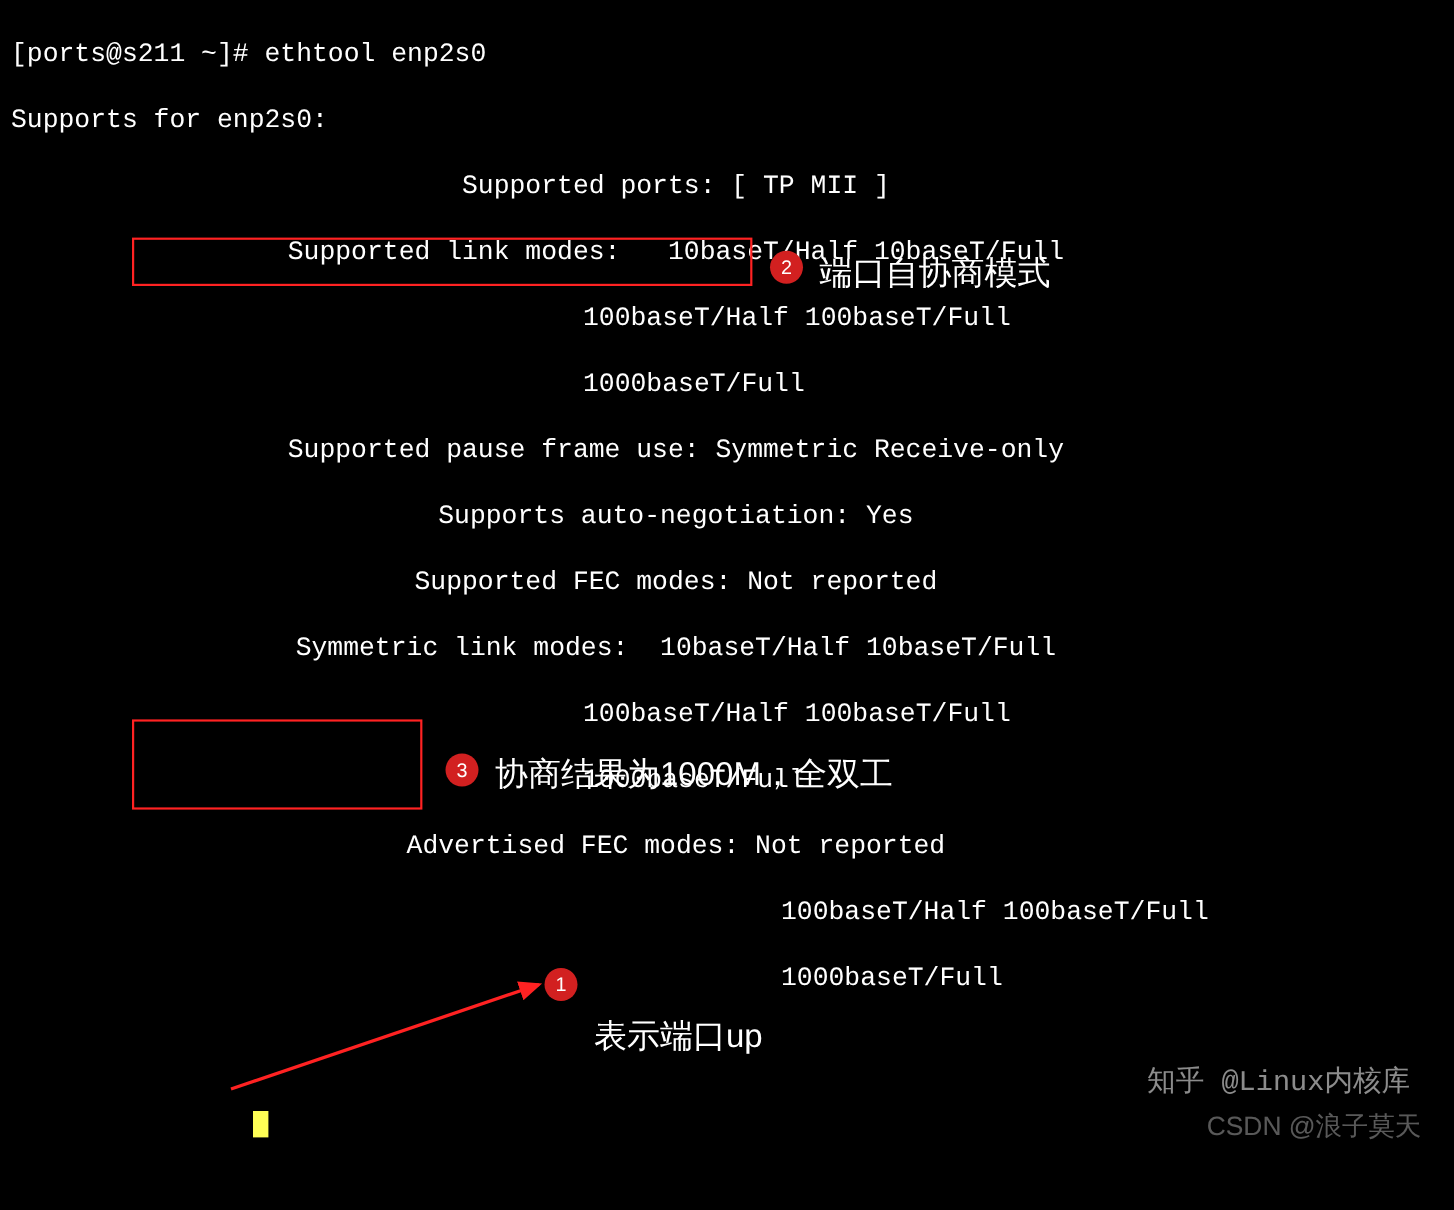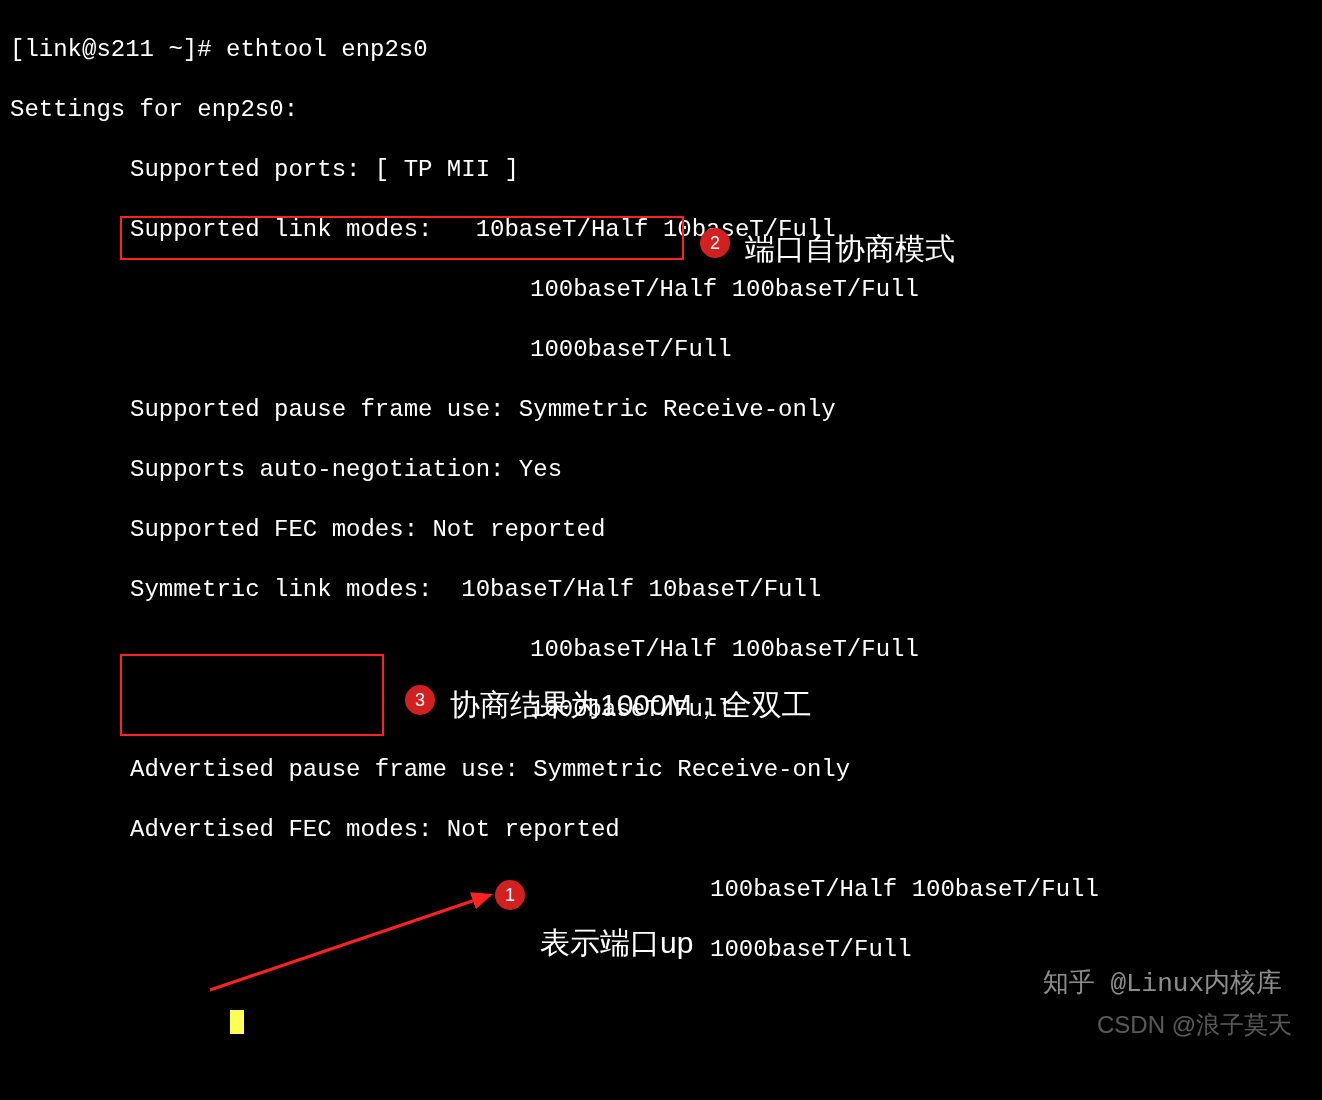--- a/index.html
+++ b/index.html
@@ -15,21 +15,21 @@
     overflow: hidden;
     position: relative;
   }
   .terminal {
     position: absolute;
     top: 5px;
     left: 10px;
     white-space: pre;
   }
   .line { display: block; }
-  .ind1 { padding-left: 120px; }
+  .ind1 { padding-left: 120px; text-align: center; }
   .ind-cont { padding-left: 520px; }
   .ind-contp { padding-left: 700px; }
 
   .box {
     position: absolute;
     border: 2px solid #ff2222;
     pointer-events: none;
   }
   .box1 { left: 120px; top: 216px; width: 560px; height: 40px; }
   .box2 { left: 120px; top: 654px; width: 260px; height: 78px; }
@@ -93,33 +93,32 @@
     top: 1010px;
     width: 14px;
     height: 24px;
     background: #ffff55;
   }
 </style>
 </head>
 <body>
 
 <div class="terminal">
-<span class="line">[link@s211 ~]# ethtool enp2s0</span>
-<span class="line">Settings for enp2s0:</span>
+<span class="line">[ports@s211 ~]# ethtool enp2s0</span>
+<span class="line">Supports for enp2s0:</span>
 <span class="line ind1">Supported ports: [ TP MII ]</span>
 <span class="line ind1">Supported link modes:   10baseT/Half 10baseT/Full</span>
 <span class="line ind-cont">100baseT/Half 100baseT/Full</span>
 <span class="line ind-cont">1000baseT/Full</span>
 <span class="line ind1">Supported pause frame use: Symmetric Receive-only</span>
 <span class="line ind1">Supports auto-negotiation: Yes</span>
 <span class="line ind1">Supported FEC modes: Not reported</span>
 <span class="line ind1">Symmetric link modes:  10baseT/Half 10baseT/Full</span>
 <span class="line ind-cont">100baseT/Half 100baseT/Full</span>
 <span class="line ind-cont">1000baseT/Full</span>
-<span class="line ind1">Advertised pause frame use: Symmetric Receive-only</span>
 <span class="line ind1">Advertised FEC modes: Not reported</span>
 <span class="line ind-contp">100baseT/Half 100baseT/Full</span>
 <span class="line ind-contp">1000baseT/Full</span>
 
 
 
 
 
 
 

